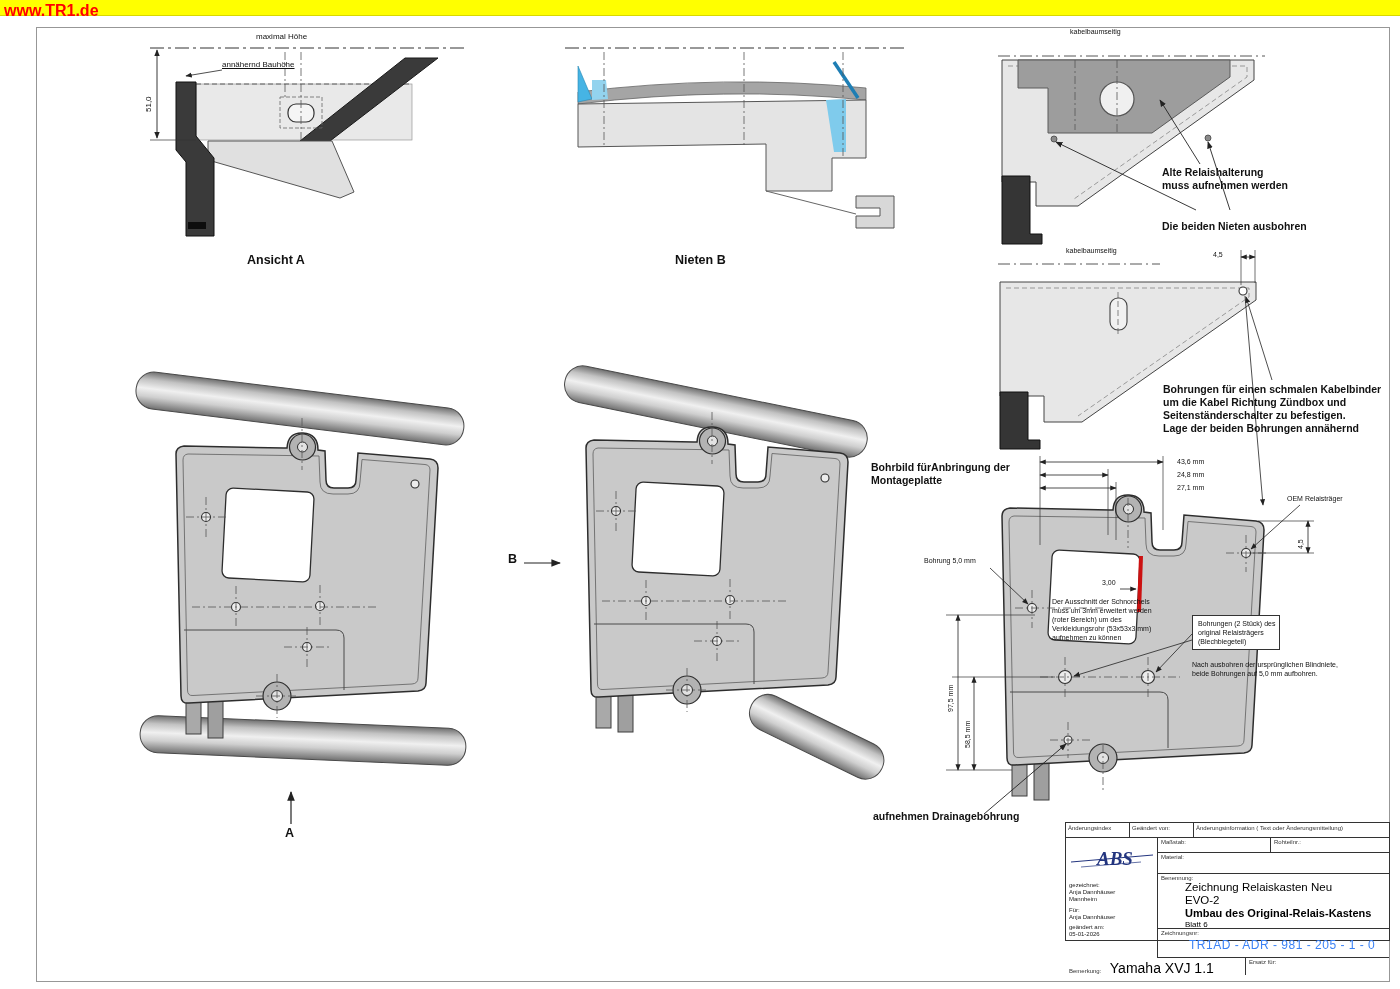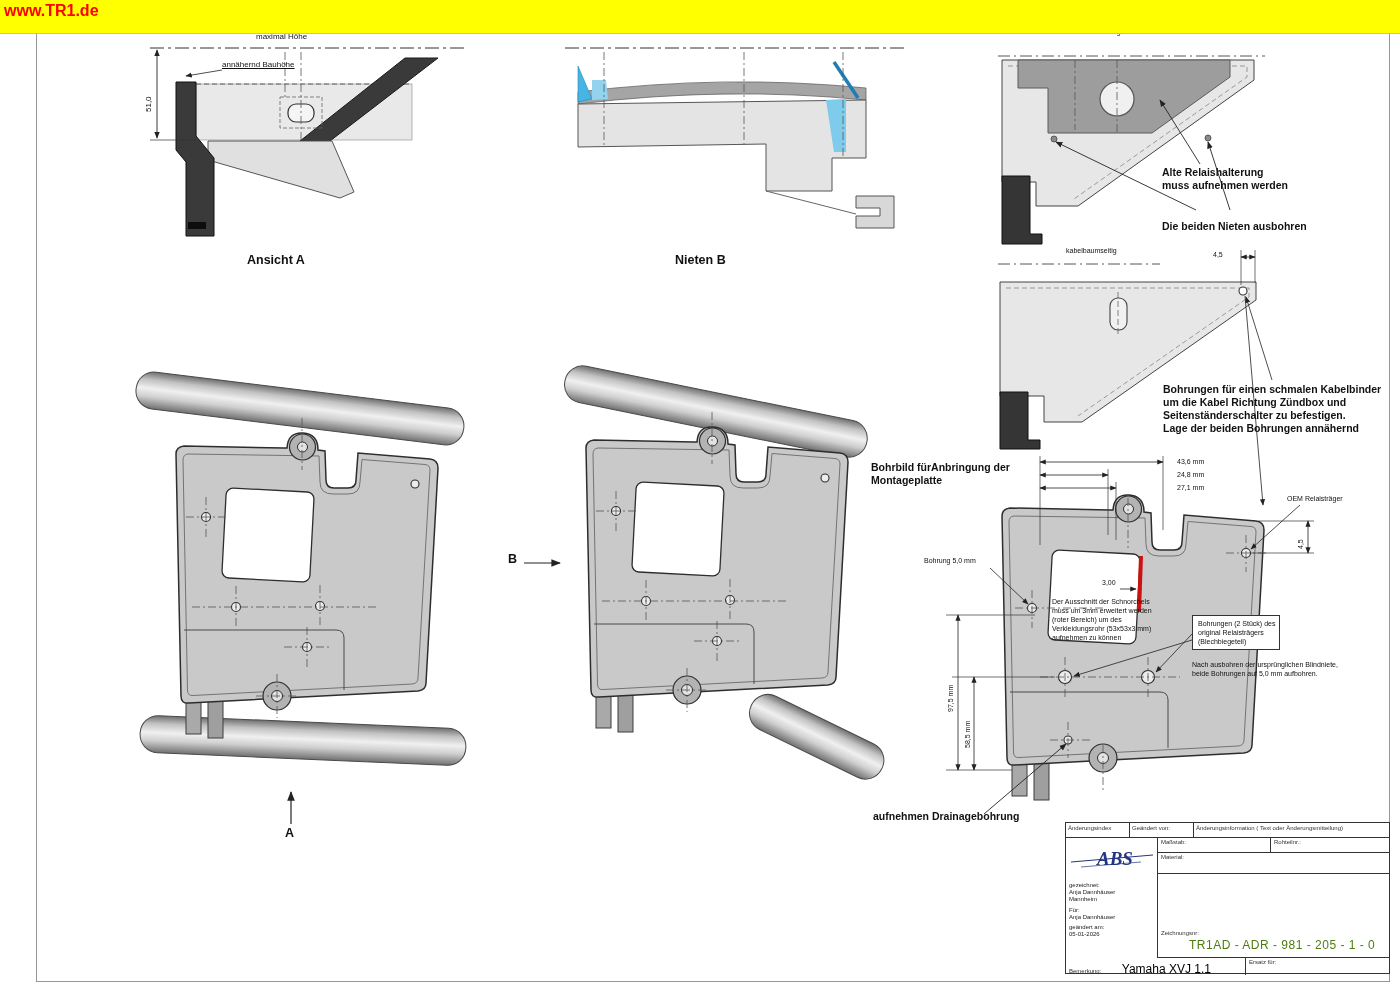--- a/index.html
+++ b/index.html
@@ -1,52 +1,52 @@
 <!DOCTYPE html>
 <html><head>
 <meta charset="utf-8">
 <style>
   *{margin:0;padding:0;box-sizing:border-box}
   html,body{width:1400px;height:989px}
   body{position:relative;background:#ffffff;font-family:"Liberation Sans",sans-serif;overflow:hidden}
-  .banner{position:absolute;left:0;top:0;width:1400px;height:34px;background:#ffff00;border-bottom:1px solid #d8d800;z-index:20}
+  .banner{position:absolute;left:0;top:0;width:1400px;height:16px;background:#ffff00;border-bottom:1px solid #d8d800;z-index:20}
   .banner span{display:inline-block;color:#ff0000;font-weight:bold;font-size:16px;line-height:21px;padding-left:4px}
   .sheet{position:absolute;left:36px;top:27px;width:1354px;height:955px;border:1px solid #979797}
   svg.draw{position:absolute;left:0;top:0;z-index:1}
   .lbl{position:absolute;color:#111;line-height:1.3;z-index:5}
   .s7{font-size:7px}
   .s8{font-size:8px}
   .b10{font-size:10.5px;font-weight:bold;line-height:1.25}
   .t12{font-size:12.5px;font-weight:bold}
   .ml{white-space:pre-line}
   .rot{transform:rotate(-90deg);transform-origin:0 0}
   .und{text-decoration:underline}
   .notebox{border:1px solid #333;background:#fff;padding:3px 4px 3px 5px}
   
-  .tblock{position:absolute;left:1065px;top:822px;width:325px;height:152px;border:1.5px solid #333;background:#fff;z-index:6}
+  .tblock{position:absolute;left:1065px;top:822px;width:325px;height:119px;border:1.5px solid #333;background:#fff;z-index:6}
   .tb-cell{position:absolute;overflow:hidden}
   .tb-lab{font-size:6px;color:#333;display:block}
   .tb-row1{position:absolute;left:0;top:0;right:0;height:15px;display:flex;border-bottom:1px solid #333}
   .tb-row1 > div{font-size:6px;color:#333;padding:2px 2px;border-right:1px solid #333}
   .tb-r1a{width:64px}.tb-r1b{width:64px}.tb-r1c{flex:1;border-right:none!important}
   .tb-left{position:absolute;left:0;top:15px;width:92px;height:120px;border-right:1px solid #333}
   .tb-info{position:absolute;left:3px;top:44px;font-size:6px;line-height:7.2px;color:#222}
   .tb-info div{white-space:nowrap}
   .tb-gap{height:3px}
   .tb-massstab{left:92px;top:15px;width:113px;height:15px;border-right:1px solid #333;border-bottom:1px solid #333;padding:1px 3px}
   .tb-rohteil{left:205px;top:15px;right:0;height:15px;border-bottom:1px solid #333;padding:1px 3px}
   .tb-material{left:92px;top:30px;right:0;height:21px;border-bottom:1px solid #333;padding:1px 3px}
   .tb-benennung{left:92px;top:51px;right:0;height:55px;border-bottom:1px solid #333;padding:1px 3px}
   .tb-ben1{font-size:11.5px;color:#000;margin-left:24px;line-height:13px}
   .tb-ben2{font-size:11px;font-weight:bold;color:#000;margin-left:24px;line-height:13px}
   .tb-ben3{font-size:8px;color:#000;margin-left:24px;line-height:10px}
   .tb-zeichnr{left:92px;top:106px;right:0;height:29px;border-bottom:1px solid #333;padding:1px 3px}
-  .tb-num{font-size:12px;color:#4d7c0f;margin-left:28px;margin-top:2px;letter-spacing:.5px}
+  .tb-num{font-size:12px;color:#3b82f6;margin-left:28px;margin-top:2px;letter-spacing:.5px}
   .tb-bemerkung{left:0;top:135px;width:180px;height:17px;border-right:1px solid #333;padding:1px 3px}
-  .tb-bem{font-size:12px;color:#000;margin-left:16px}
+  .tb-bem{font-size:14px;color:#000;margin-left:4px}
   .tb-ersatz{left:180px;top:135px;right:0;height:17px;padding:1px 3px}
 </style>
 </head>
 <body>
 
 <div class="banner">
   <span>www.TR1.de</span>
 </div>
 
 <div class="sheet"></div>
@@ -328,20 +328,27 @@
 
   <div class="tb-cell tb-massstab">
     <span class="tb-lab">Maßstab:</span>
   </div>
   <div class="tb-cell tb-rohteil">
     <span class="tb-lab">Rohteilnr.:</span>
   </div>
   <div class="tb-cell tb-material">
     <span class="tb-lab">Material:</span>
   </div>
+  <div class="tb-cell tb-benennung">
+    <span class="tb-lab">Benennung:</span>
+    <div class="tb-ben1">Zeichnung Relaiskasten Neu</div>
+    <div class="tb-ben1">EVO-2</div>
+    <div class="tb-ben2">Umbau des Original-Relais-Kastens</div>
+    <div class="tb-ben3">Blatt 6</div>
+  </div>
   <div class="tb-cell tb-zeichnr">
     <span class="tb-lab">Zeichnungsnr:</span>
     <div class="tb-num">TR1AD  - ADR - 981 - 205 - 1 - 0</div>
   </div>
   <div class="tb-cell tb-bemerkung">
     <span class="tb-lab" style="display:inline">Bemerkung:</span>
     <span class="tb-bem">Yamaha XVJ 1.1</span>
   </div>
   <div class="tb-cell tb-ersatz">
     <span class="tb-lab">Ersatz für:</span>

